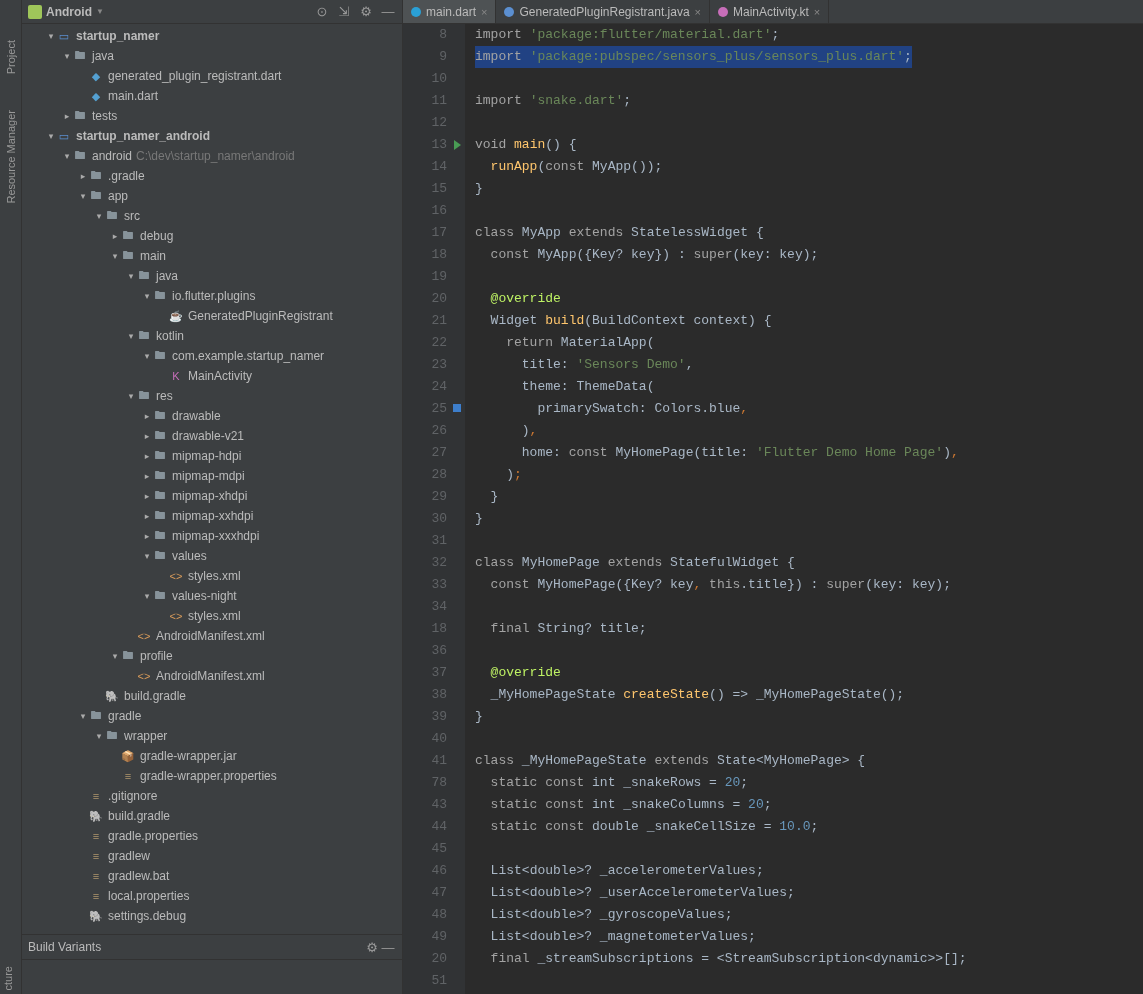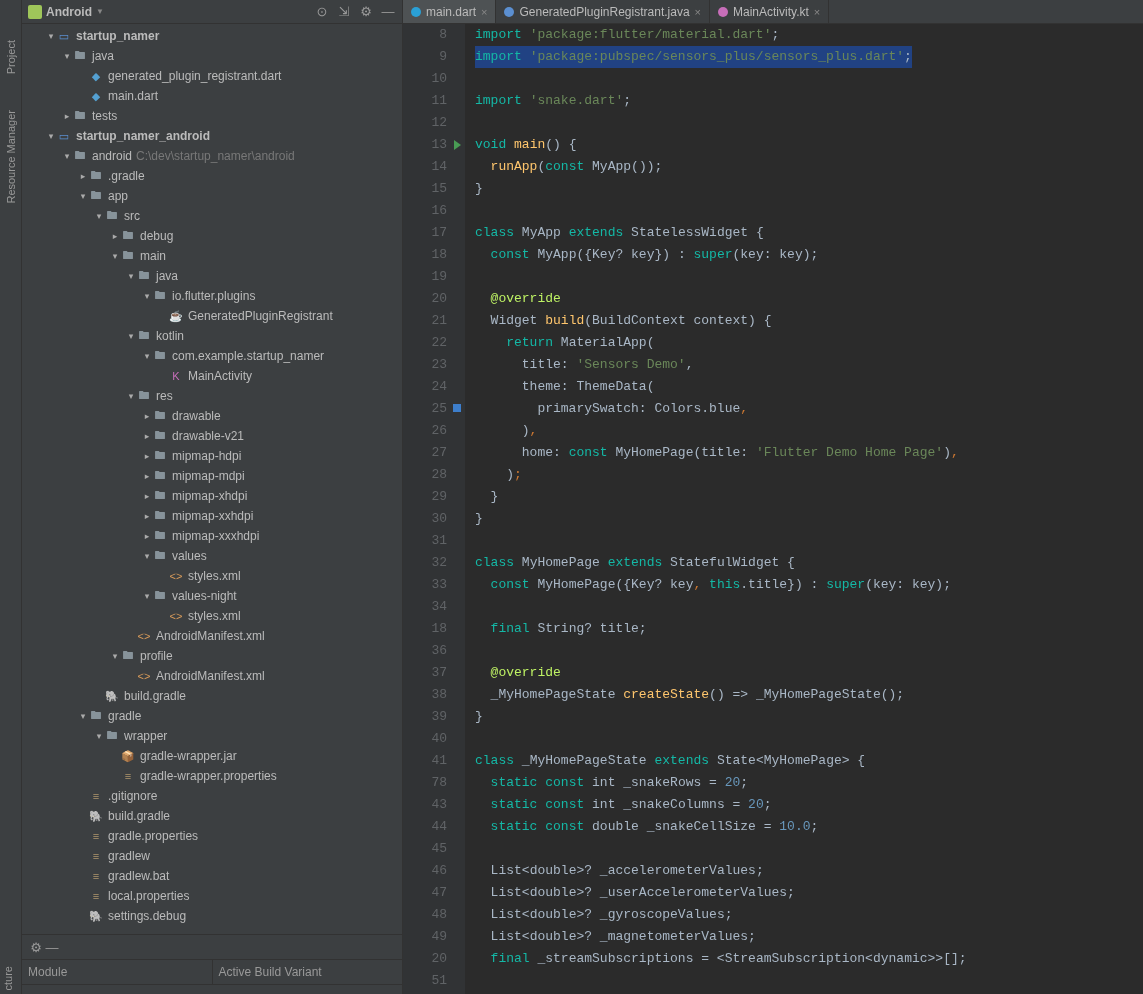--- a/index.html
+++ b/index.html
@@ -194,21 +194,21 @@
     background: #3d7ecb;
   }
   .code {
     flex: 1;
     background: #2b2b2b;
     padding-left: 10px;
     white-space: pre;
     color: #a9b7c6;
   }
   .code .row { height: 22px; }
-  .kw { color: #14b8a6; }
+  .kw { color: #a3a3a3; }
   .str { color: #6a8759; }
   .num { color: #6897bb; }
   .ann { color: #bef264; }
   .cls { color: #a9b7c6; }
   .fn  { color: #ffc66d; }
   .op  { color: #cc7832; }
   .pun { color: #a9b7c6; }
   .sel { background: #214283; display: inline-block; }
   .andro-badge {
     width:14px;height:14px;display:inline-block;background:#9fc65a;border-radius:2px;
@@ -463,26 +463,23 @@
       </div>
       <div class="tree-row" style="padding-left: 56px;">
         <span class="arrow"></span>
         <span class="ticon file-gradle">🐘</span>
         <span class="tree-label">settings.debug</span>
       </div>
     </div>
 
   <div class="build-variants">
     <div class="bv-header">
+      <span class="t">Build Variants</span>
       <span class="hdr-icon">⚙</span>
       <span class="hdr-icon">—</span>
-    </div>
-    <div class="bv-table">
-      <div class="c">Module</div>
-      <div class="c">Active Build Variant</div>
     </div>
   </div>
 </div>
 
 <div class="editor-area">
   <div class="tabs" id="tabs">
       <div class="tab active">
         <span class="dot" style="background: rgb(42, 160, 214);"></span>
         <span>main.dart</span>
         <span class="close">×</span>

